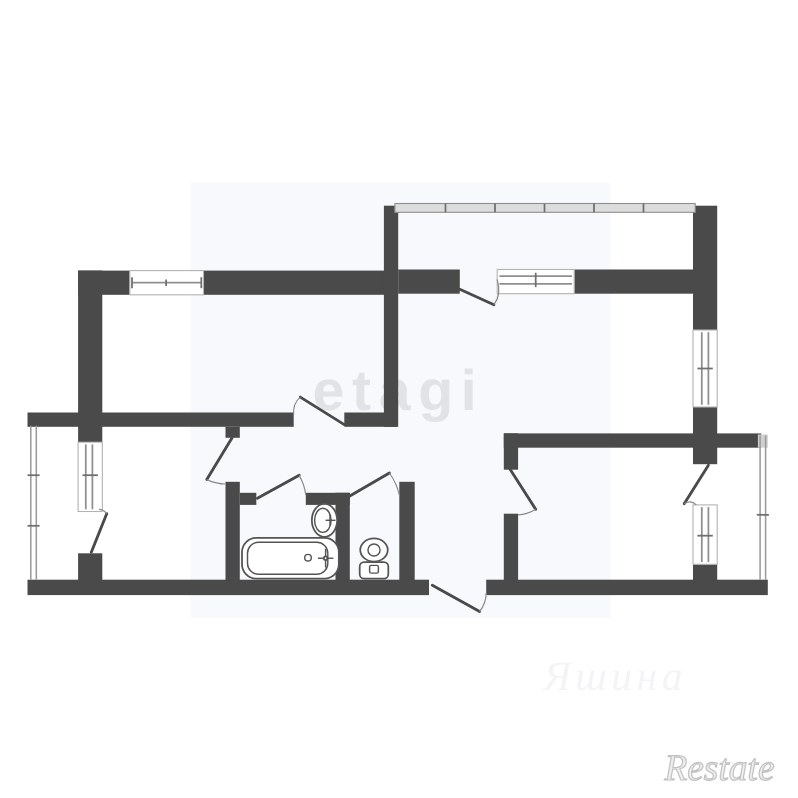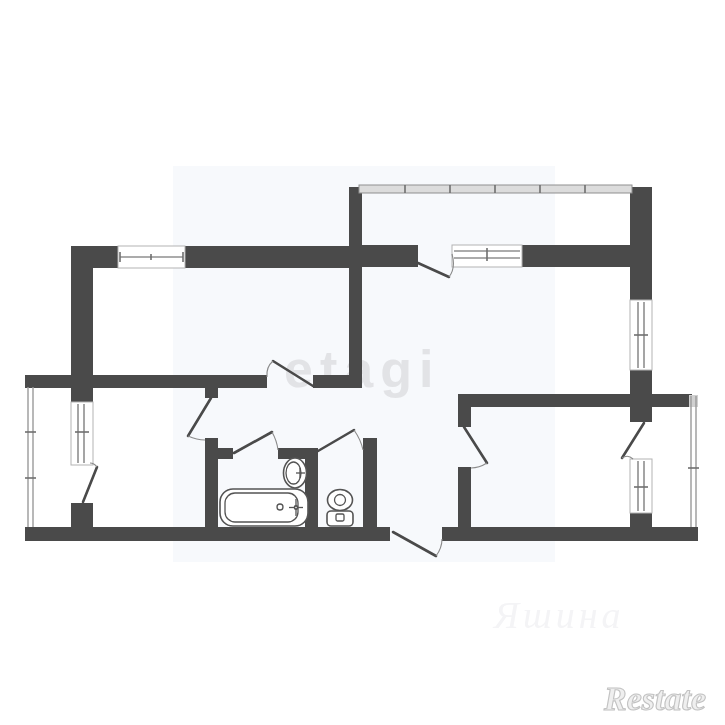--- a/index.html
+++ b/index.html
@@ -4,29 +4,29 @@
 <style>
   html,body{margin:0;padding:0;background:#ffffff;}
   body{width:725px;height:725px;overflow:hidden;position:relative;
        font-family:"Liberation Sans", sans-serif;}
   .stage{position:absolute;left:0;top:0;width:725px;height:725px;background:#ffffff;}
   .photo-tint{position:absolute;left:173px;top:166px;width:382px;height:396px;
               background:#f7f9fc;}
   .wm-etagi{position:absolute;left:284px;top:330px;
             font-family:"Liberation Sans", sans-serif;
             font-weight:700;font-size:52px;letter-spacing:7px;
-            color:#e2e3e6;line-height:1;user-select:none;margin-top:13px;}
+            color:#e2e3e6;line-height:1;user-select:none;}
   .wm-script{position:absolute;left:494px;top:596px;
              font-family:"Liberation Serif", serif;font-style:italic;
              font-size:38px;letter-spacing:4px;color:#f4f4f6;line-height:1;
              user-select:none;}
   .wm-restate{position:absolute;left:604px;top:682px;
               font-family:"Liberation Serif", serif;font-style:italic;
               font-size:34px;color:#efefef;line-height:1;
-              -webkit-text-stroke:1.1px #c2c2c2;user-select:none;font-weight:bold;}
+              -webkit-text-stroke:1.1px #c2c2c2;user-select:none;}
   svg.plan{position:absolute;left:0;top:0;}
   .wall{fill:#4a4a4a;stroke:none;}
   .winbox{fill:#ffffff;stroke:#b3b3b3;stroke-width:1;}
   .winline{stroke:#8f8f8f;stroke-width:1.6;fill:none;}
   .tick{stroke:#6f6f6f;stroke-width:1.6;fill:none;}
   .glaze{stroke:#9a9a9a;stroke-width:1.4;fill:none;}
   .leaf{stroke:#4a4a4a;stroke-width:2.6;fill:none;stroke-linecap:round;}
   .swing{stroke:#8a8a8a;stroke-width:1.1;fill:none;}
   .fix{stroke:#545454;stroke-width:1.6;fill:#ffffff;}
   .fixthin{stroke:#545454;stroke-width:1.3;fill:none;}

